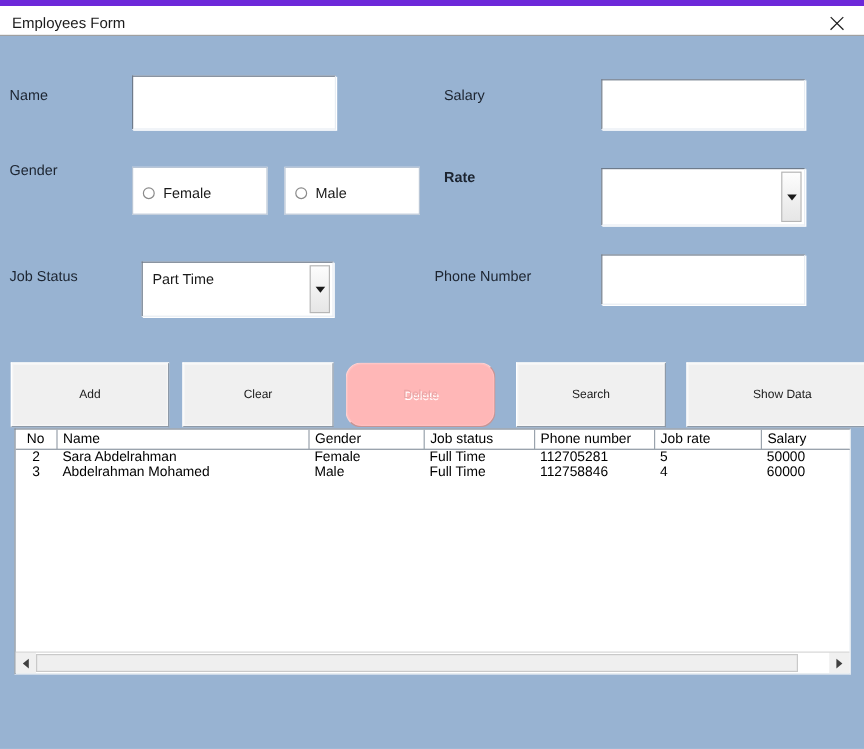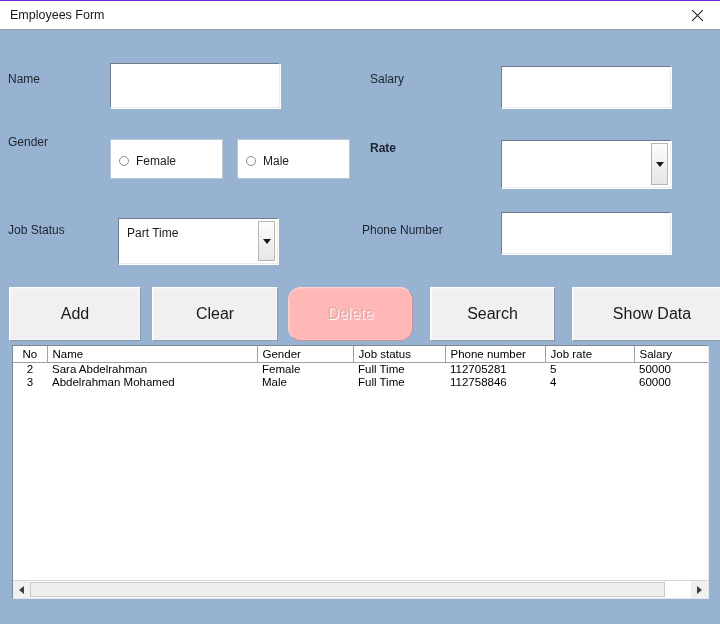--- a/index.html
+++ b/index.html
@@ -24,21 +24,21 @@
   }
 
   
   .titlebar {
     position: absolute;
     left: 0; top: 0;
     width: 720px;
     height: 30px;
     background: #ffffff;
     border-bottom: 1px solid #a0a0a0;
-    border-top: 1px solid #6d28d9;
+    border-top: 5px solid #6d28d9;
     box-sizing: border-box;
   }
   .titlebar-text {
     position: absolute;
     left: 10px; top: 7px;
     font-size: 12.5px;
     color: #1a1a1a;
     white-space: nowrap;
   }
   .close-btn {
@@ -164,24 +164,25 @@
     position: absolute;
     background: #f0f0f0;
     border-top: 1px solid #ffffff;
     border-left: 1px solid #ffffff;
     border-right: 1px solid #8e9aa8;
     border-bottom: 1px solid #8e9aa8;
     box-sizing: border-box;
     display: flex;
     align-items: center;
     justify-content: center;
-    font-size: 16px;
+    font-size: 10px;
     color: #1a1a1a;
     cursor: default;
     box-shadow: inset 0 0 0 1px #f7f7f7;
+    margin-top: 15px;
   }
   .btn.danger {
     background: #ffb7b7;
     color: #e9a6a6;
     text-shadow: 1px 1px 0 #ffffff;
     box-shadow: inset 0 0 0 1px #ffbfbf;
     border-top: 1px solid #ffd2d2;
     border-left: 1px solid #ffd2d2;
     border-right: 1px solid #c49595;
     border-bottom: 1px solid #c49595;
@@ -335,21 +336,21 @@
 
     <div class="lbl" style="left:362px; top:193px;">Phone Number</div>
     <div class="textbox" style="left:501px; top:182px; width:170px; height:42px;"></div>
 
     <div class="btn" style="left:9px;   top:257px; width:132px; height:54px;">Add</div>
     <div class="btn" style="left:152px; top:257px; width:126px; height:54px;">Clear</div>
     <div class="btn danger" style="left:288px; top:257px; width:125px; height:54px;">Delete</div>
     <div class="btn" style="left:430px; top:257px; width:125px; height:54px;">Search</div>
     <div class="btn" style="left:572px; top:257px; width:160px; height:54px;">Show Data</div>
 
-    <div class="grid" style="left:12px; top:315px; width:697px; height:254px;">
+    <div class="grid" style="left:12px; top:327px; width:697px; height:205px;">
       <table class="grid-table">
         <colgroup>
           <col style="width:34px">
           <col style="width:210px">
           <col style="width:96px">
           <col style="width:92px">
           <col style="width:100px">
           <col style="width:89px">
           <col style="width:76px">
         </colgroup>

